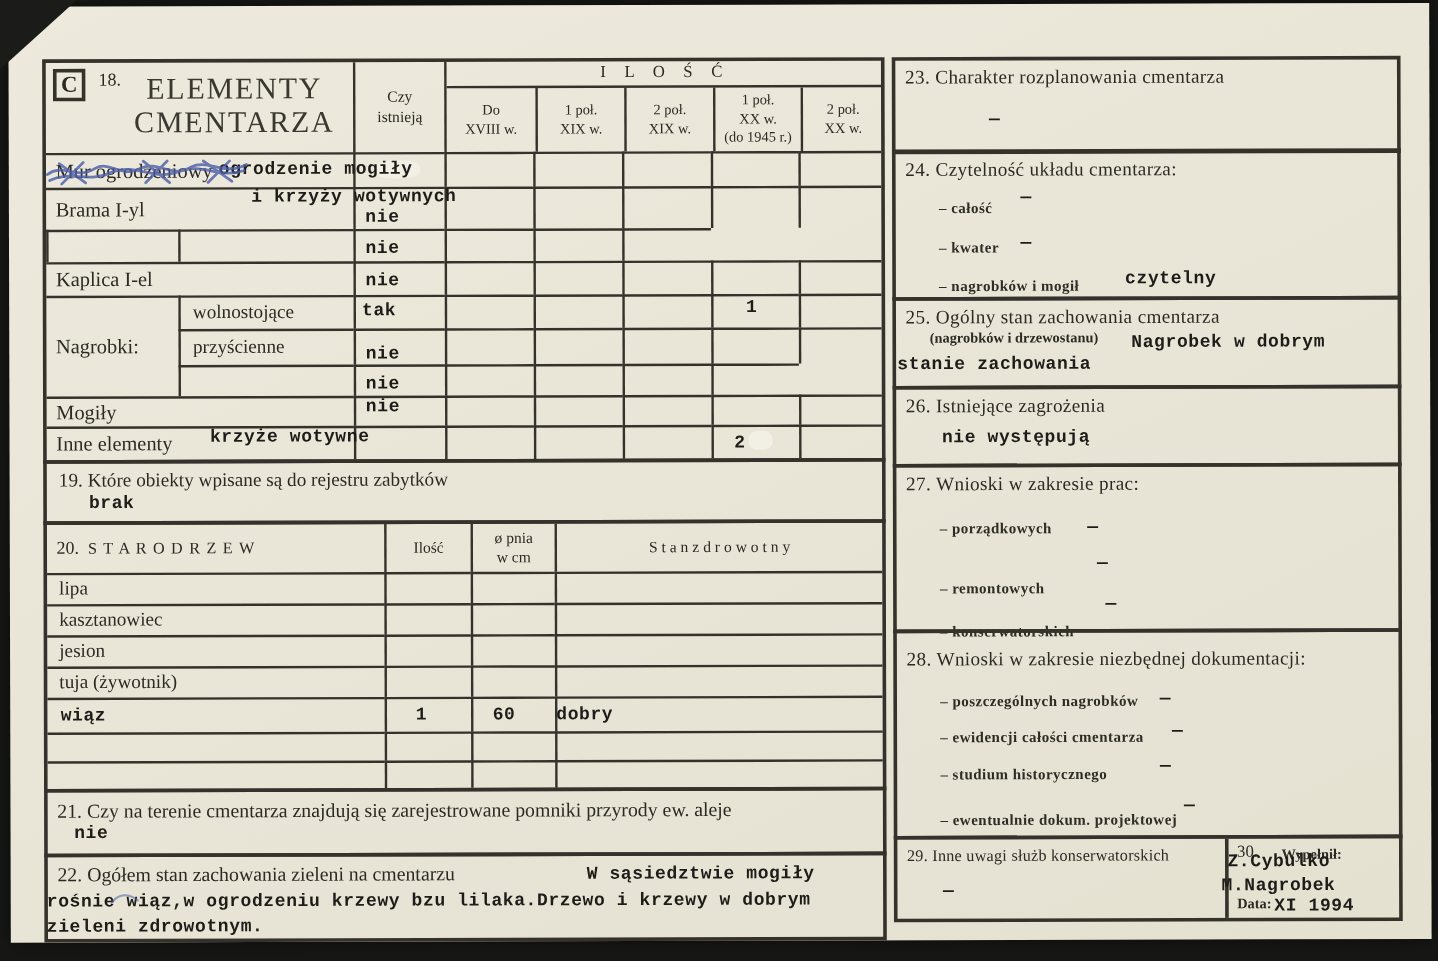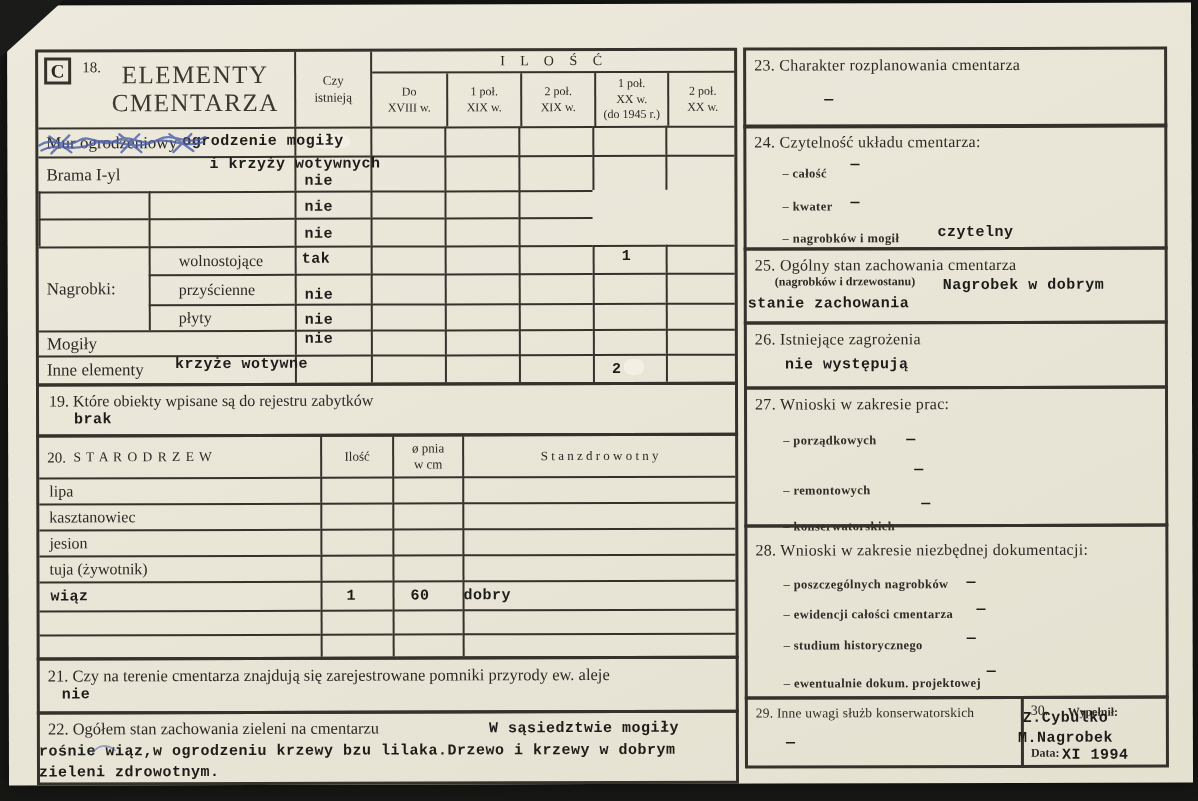--- a/index.html
+++ b/index.html
@@ -36,21 +36,21 @@
     font-size:25px;letter-spacing:1.5px;line-height:1.12;color:#3a3830}
   .hdr-exists{grid-column:3/4;grid-row:1;display:flex;flex-direction:column;align-items:center;
     justify-content:center;font-size:13px;line-height:1.3}
   .hdr-ilosc{grid-column:4/9;grid-row:1;display:grid;
     grid-template-columns:74px 74px 74px 73px 69px;grid-template-rows:22px 1fr}
   .ilosc-lab{grid-column:1/6;grid-row:1;border-bottom:2px solid var(--line);
     text-align:center;font-size:14px;letter-spacing:6px;padding-top:2px}
   .subcol{grid-row:2;display:flex;flex-direction:column;align-items:center;justify-content:center;
     font-size:12px;line-height:1.3;text-align:center}
   .rlab{grid-column:1/3;display:flex;align-items:center;padding-left:8px;font-size:17px}
-  .rlab2{grid-column:2/3;display:flex;align-items:center;padding-left:28px;font-size:16px}
+  .rlab2{grid-column:2/3;display:flex;align-items:center;padding-left:10px;font-size:16px}
   .nagrobki{grid-column:1/2;grid-row:6/9;display:flex;align-items:center;padding-left:8px;font-size:17px}
   .cell{min-width:0}
   
   #s19{left:28px;top:378px;width:702px;height:54px;padding:6px 10px;font-size:16px}
   #s20{left:28px;top:429px;width:702px;height:226px;display:grid;
     grid-template-columns:281px 72px 70px 273px;
     grid-template-rows:40px 26px 26px 26px 26px 29px 24px 23px}
   .s20h{display:flex;align-items:center;justify-content:center;text-align:center;font-size:13px;line-height:1.25}
   .s20h1{justify-content:flex-start;padding-left:8px;font-size:15px}
   .s20lab{display:flex;align-items:center;padding-left:10px;font-size:16px}
@@ -130,20 +130,21 @@
     <div class="bl bt cell" style="grid-row:3"></div>
     <div class="bl bt cell" style="grid-row:3"></div>
 
     <div class="bl bt cell" style="grid-row:4"></div>
     <div class="bl bt cell" style="grid-row:4"></div>
     <div class="bl bt cell" style="grid-row:4"></div>
     <div class="bl bt cell" style="grid-row:4"></div>
     <div class="bl bt cell" style="grid-row:4"></div>
     <div class="bl bt cell" style="grid-row:4"></div>
 
+    <div class="rlab bt cell" style="grid-row:5">Kaplica I-el</div>
     <div class="bl bt cell" style="grid-row:5"></div>
     <div class="bl bt cell" style="grid-row:5"></div>
     <div class="bl bt cell" style="grid-row:5"></div>
     <div class="bl bt cell" style="grid-row:5"></div>
     <div class="bl bt cell" style="grid-row:5"></div>
     <div class="bl bt cell" style="grid-row:5"></div>
 
     <div class="nagrobki bt cell">Nagrobki:</div>
     <div class="rlab2 bl bt cell" style="grid-row:6">wolnostojące</div>
     <div class="bl bt cell" style="grid-row:6"></div>
@@ -152,21 +153,20 @@
     <div class="bl bt cell" style="grid-row:6"></div>
     <div class="bl bt cell" style="grid-row:6"></div>
     <div class="bl bt cell" style="grid-row:6"></div>
     <div class="rlab2 bl bt cell" style="grid-row:7">przyścienne</div>
     <div class="bl bt cell" style="grid-row:7"></div>
     <div class="bl bt cell" style="grid-row:7"></div>
     <div class="bl bt cell" style="grid-row:7"></div>
     <div class="bl bt cell" style="grid-row:7"></div>
     <div class="bl bt cell" style="grid-row:7"></div>
     <div class="bl bt cell" style="grid-row:7"></div>
-    <div class="rlab2 bl bt cell" style="grid-row:8">płyty</div>
     <div class="bl bt cell" style="grid-row:8"></div>
     <div class="bl bt cell" style="grid-row:8"></div>
     <div class="bl bt cell" style="grid-row:8"></div>
     <div class="bl bt cell" style="grid-row:8"></div>
     <div class="bl bt cell" style="grid-row:8"></div>
     <div class="bl bt cell" style="grid-row:8"></div>
 
     <div class="rlab bt cell" style="grid-row:9">Mogiły</div>
     <div class="bl bt cell" style="grid-row:9"></div>
     <div class="bl bt cell" style="grid-row:9"></div>

